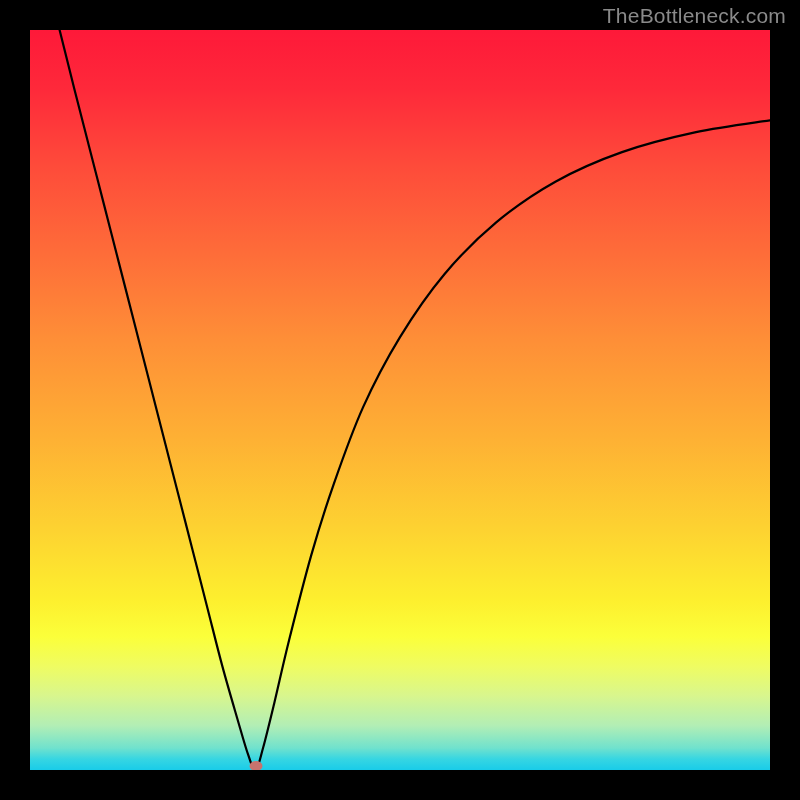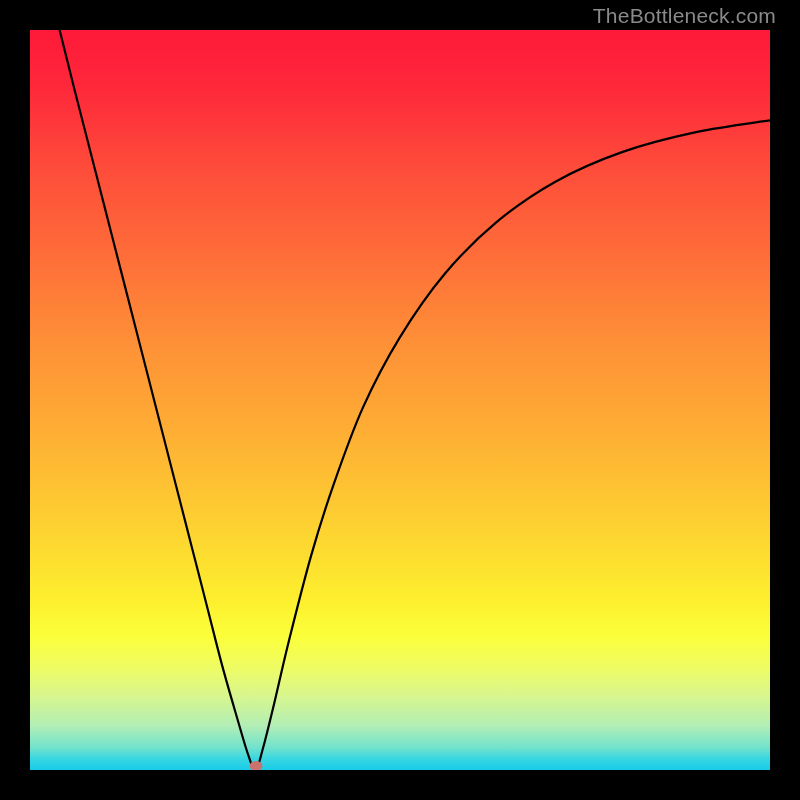--- a/index.html
+++ b/index.html
@@ -12,21 +12,21 @@
   }
   .outer {
     position: relative;
     width: 800px;
     height: 800px;
     background: #000;
   }
   .watermark {
     position: absolute;
     top: 4px;
-    right: 24px;
+    right: 14px;
     font-family: Arial, Helvetica, sans-serif;
     font-size: 21px;
     color: #8a8a8a;
     letter-spacing: 0.2px;
     z-index: 4;
   }
   .plot {
     position: absolute;
     left: 30px;
     top: 30px;

